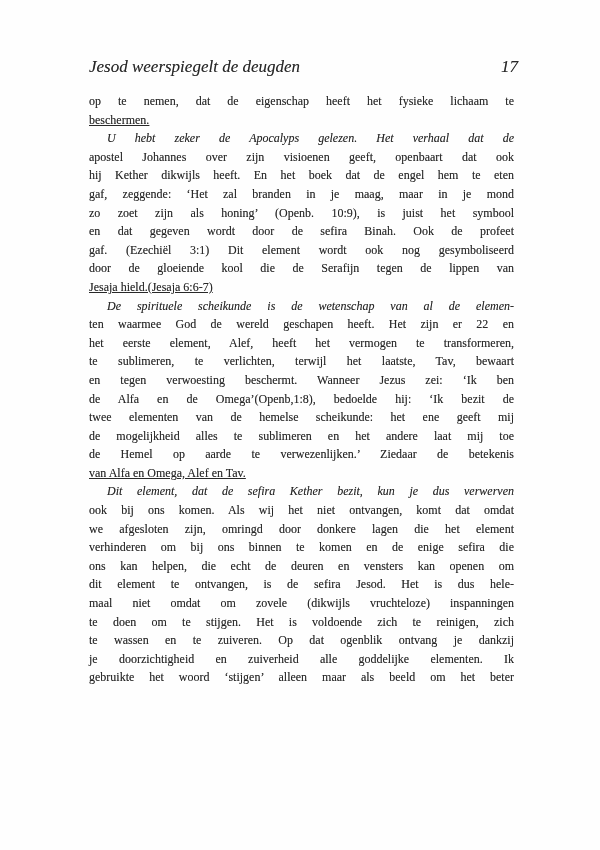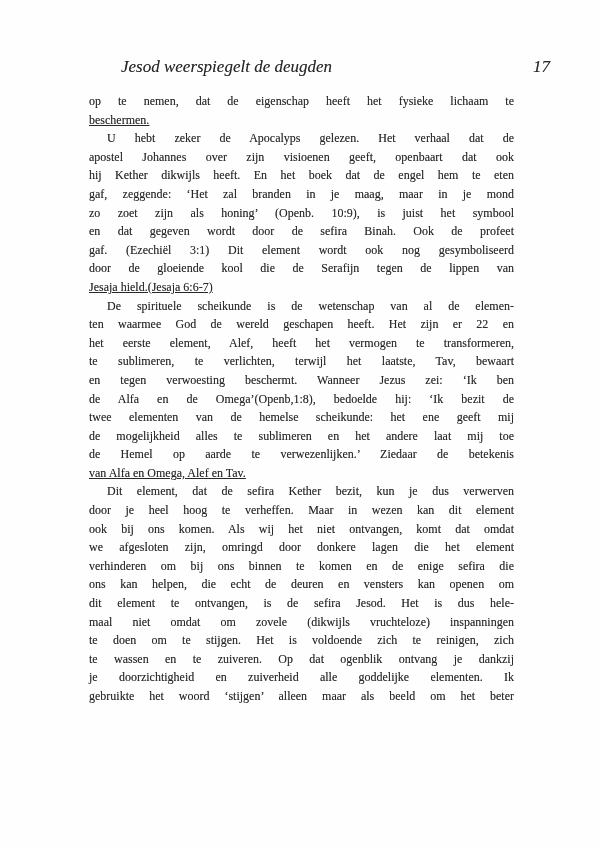--- a/index.html
+++ b/index.html
@@ -21,21 +21,20 @@
     top: 57px;
     left: 89px;
     width: 429px;
     display: flex;
     justify-content: space-between;
     align-items: baseline;
     font-style: italic;
     font-size: 17px;
     line-height: 20px;
     text-shadow: 0 0 0.6px rgba(45,45,45,0.45);
-    margin-left: 32px;
   }
   .body-text {
     position: absolute;
     top: 92px;
     left: 89px;
     width: 425px;
     font-size: 12px;
     line-height: 18.6px;
     text-shadow: 0 0 0.6px rgba(45,45,45,0.45);
   }
@@ -45,20 +44,21 @@
     text-align-last: justify;
     white-space: normal;
   }
   .line.flush {
     text-align: left;
     text-align-last: left;
     text-decoration: underline;
   }
   .line.indent {
     text-indent: 18px;
+    font-style: italic;
   }
 </style>
 </head>
 <body>
 
 <div class="page">
   <div class="running-head">
     <span>Jesod weerspiegelt de deugden</span>
     <span>17</span>
   </div>
@@ -85,21 +85,20 @@
         <div class="line">te sublimeren, te verlichten, terwijl het laatste, Tav, bewaart</div>
         <div class="line">en tegen verwoesting beschermt. Wanneer Jezus zei: ‘Ik ben</div>
         <div class="line">de Alfa en de Omega’(Openb,1:8), bedoelde hij: ‘Ik bezit de</div>
         <div class="line">twee elementen van de hemelse scheikunde: het ene geeft mij</div>
         <div class="line">de mogelijkheid alles te sublimeren en het andere laat mij toe</div>
         <div class="line">de Hemel op aarde te verwezenlijken.’ Ziedaar de betekenis</div>
         <div class="line flush">van Alfa en Omega, Alef en Tav.</div>
       </div>
       <div class="para">
         <div class="line indent">Dit element, dat de sefira Kether bezit, kun je dus verwerven</div>
-        <div class="line">door je heel hoog te verheffen. Maar in wezen kan dit element</div>
         <div class="line">ook bij ons komen. Als wij het niet ontvangen, komt dat omdat</div>
         <div class="line">we afgesloten zijn, omringd door donkere lagen die het element</div>
         <div class="line">verhinderen om bij ons binnen te komen en de enige sefira die</div>
         <div class="line">ons kan helpen, die echt de deuren en vensters kan openen om</div>
         <div class="line">dit element te ontvangen, is de sefira Jesod. Het is dus hele-</div>
         <div class="line">maal niet omdat om zovele (dikwijls vruchteloze) inspanningen</div>
         <div class="line">te doen om te stijgen. Het is voldoende zich te reinigen, zich</div>
         <div class="line">te wassen en te zuiveren. Op dat ogenblik ontvang je dankzij</div>
         <div class="line">je doorzichtigheid en zuiverheid alle goddelijke elementen. Ik</div>
         <div class="line">gebruikte het woord ‘stijgen’ alleen maar als beeld om het beter</div>

